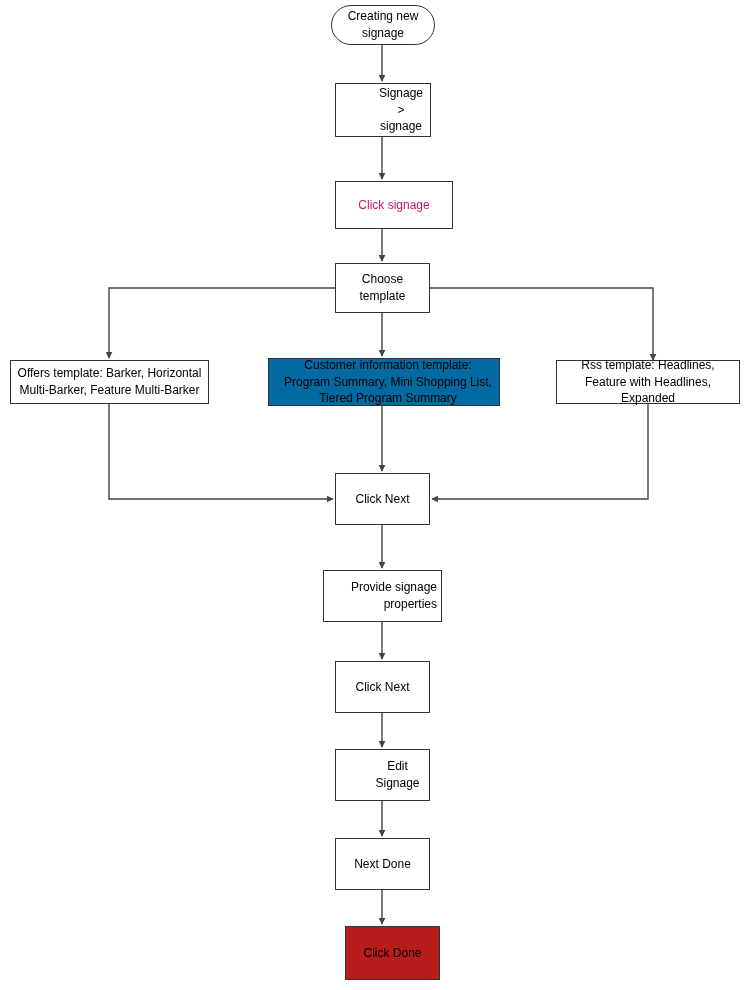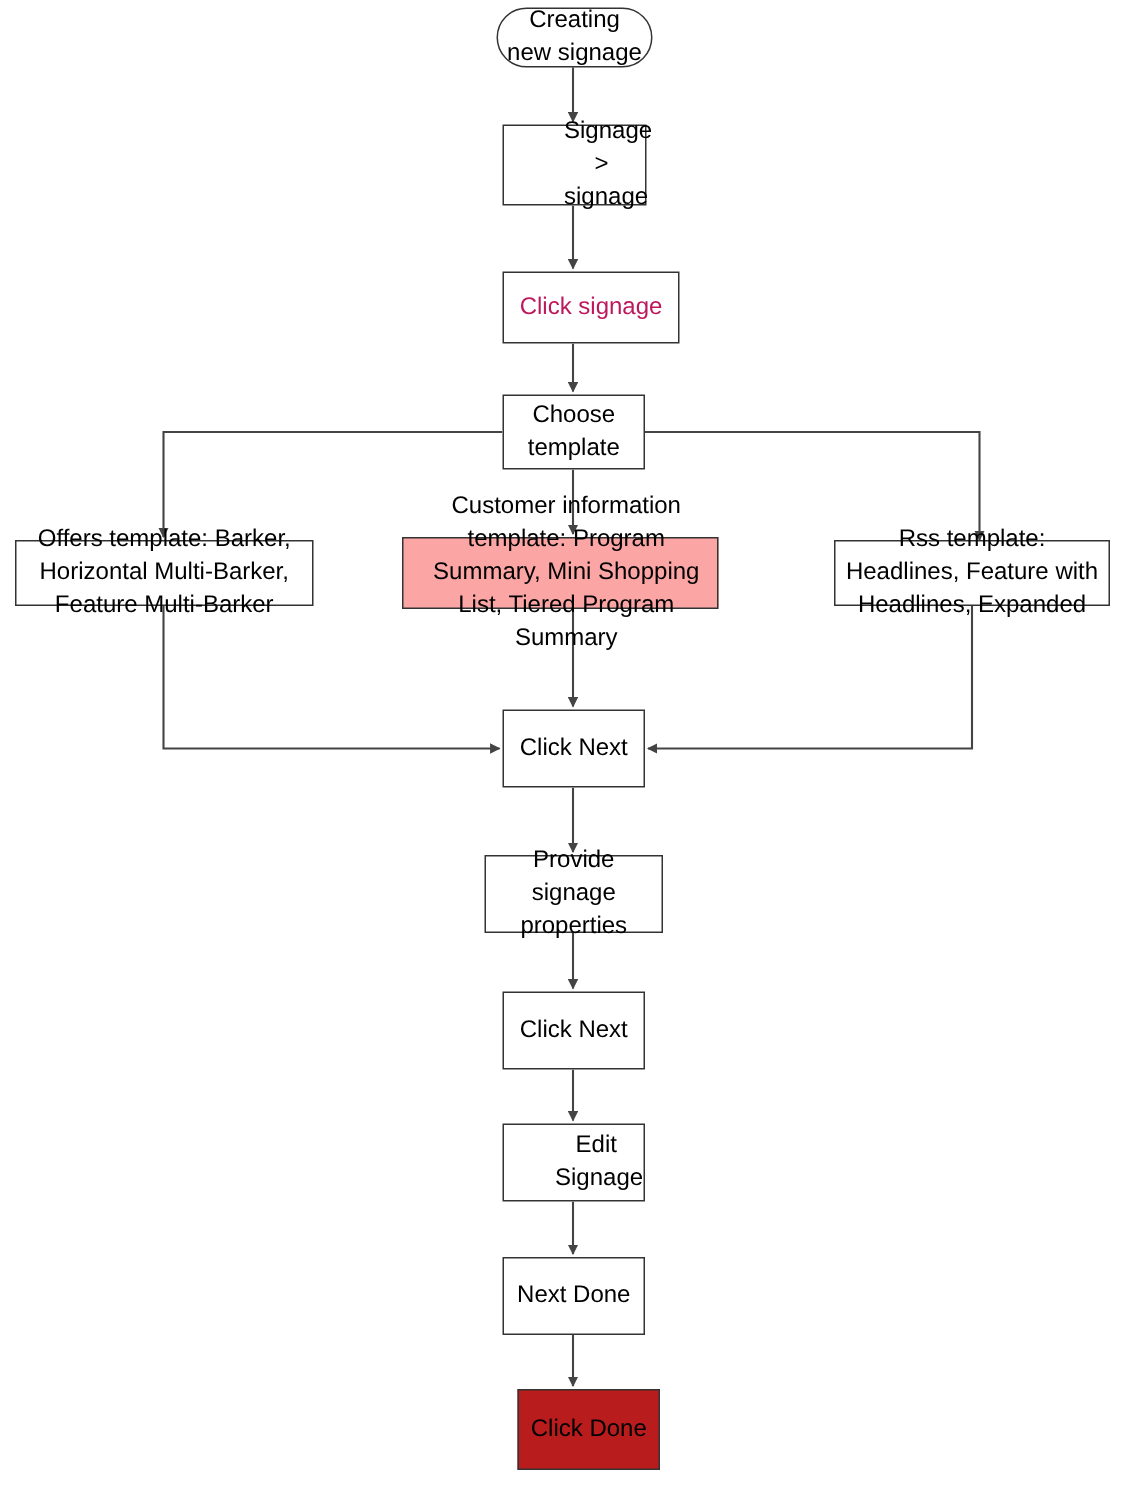--- a/index.html
+++ b/index.html
@@ -26,21 +26,21 @@
   .node {
     position: absolute;
     box-sizing: border-box;
     border: 1px solid #333333;
     background: #ffffff;
     display: flex;
     align-items: center;
     justify-content: center;
     text-align: center;
     color: #000000;
-    font-size: 16px;
+    font-size: 12px;
     line-height: 1.38;
     padding: 2px 4px;
     z-index: 2;
   }
   .node.terminator {
     border-radius: 22px;
   }
   .node .label {
     display: block;
     width: 100%;
@@ -82,30 +82,30 @@
       </div>
       <div class="node" style="left: 335px; top: 181px; width: 118px; height: 48px; border-color: rgb(51, 51, 51); background: rgb(255, 255, 255); color: #be185d;">
         <span class="label">Click signage</span>
       </div>
       <div class="node" style="left: 335px; top: 263px; width: 95px; height: 50px; border-color: rgb(51, 51, 51); background: rgb(255, 255, 255); color: rgb(0, 0, 0);">
         <span class="label">Choose template</span>
       </div>
       <div class="node" style="left: 10px; top: 360px; width: 199px; height: 44px; border-color: rgb(51, 51, 51); background: rgb(255, 255, 255); color: rgb(0, 0, 0);">
         <span class="label">Offers template: Barker, Horizontal Multi-Barker, Feature Multi-Barker</span>
       </div>
-      <div class="node" style="left: 268px; top: 358px; width: 211px; height: 48px; border-color: rgb(51, 51, 51); background: #fca5a5; color: rgb(0, 0, 0); padding-left: 12px;">
+      <div class="node" style="left: 268px; top: 358px; width: 232px; height: 48px; border-color: rgb(51, 51, 51); background: #0369a1; color: rgb(0, 0, 0); padding-left: 12px;">
         <span class="label">Customer information template: Program Summary, Mini Shopping List, Tiered Program Summary</span>
       </div>
       <div class="node" style="left: 556px; top: 360px; width: 184px; height: 44px; border-color: rgb(51, 51, 51); background: rgb(255, 255, 255); color: rgb(0, 0, 0); justify-content: center;">
         <span class="label">Rss template: Headlines, Feature with Headlines, Expanded</span>
       </div>
       <div class="node" style="left: 335px; top: 473px; width: 95px; height: 52px; border-color: rgb(51, 51, 51); background: rgb(255, 255, 255); color: rgb(0, 0, 0);">
         <span class="label">Click Next</span>
       </div>
-      <div class="node" style="left: 323px; top: 570px; width: 119px; height: 52px; border-color: rgb(51, 51, 51); background: rgb(255, 255, 255); color: rgb(0, 0, 0);">
+      <div class="node" style="left: 323px; top: 570px; width: 119px; height: 52px; border-color: rgb(51, 51, 51); background: rgb(255, 255, 255); color: rgb(0, 0, 0); text-align: right;">
         <span class="label">Provide signage properties</span>
       </div>
       <div class="node" style="left: 335px; top: 661px; width: 95px; height: 52px; border-color: rgb(51, 51, 51); background: rgb(255, 255, 255); color: rgb(0, 0, 0);">
         <span class="label">Click Next</span>
       </div>
       <div class="node" style="left: 335px; top: 749px; width: 95px; height: 52px; border-color: rgb(51, 51, 51); background: rgb(255, 255, 255); color: rgb(0, 0, 0); padding-left: 34px;">
         <span class="label">Edit Signage</span>
       </div>
       <div class="node" style="left: 335px; top: 838px; width: 95px; height: 52px; border-color: rgb(51, 51, 51); background: rgb(255, 255, 255); color: rgb(0, 0, 0);">
         <span class="label">Next Done</span>

